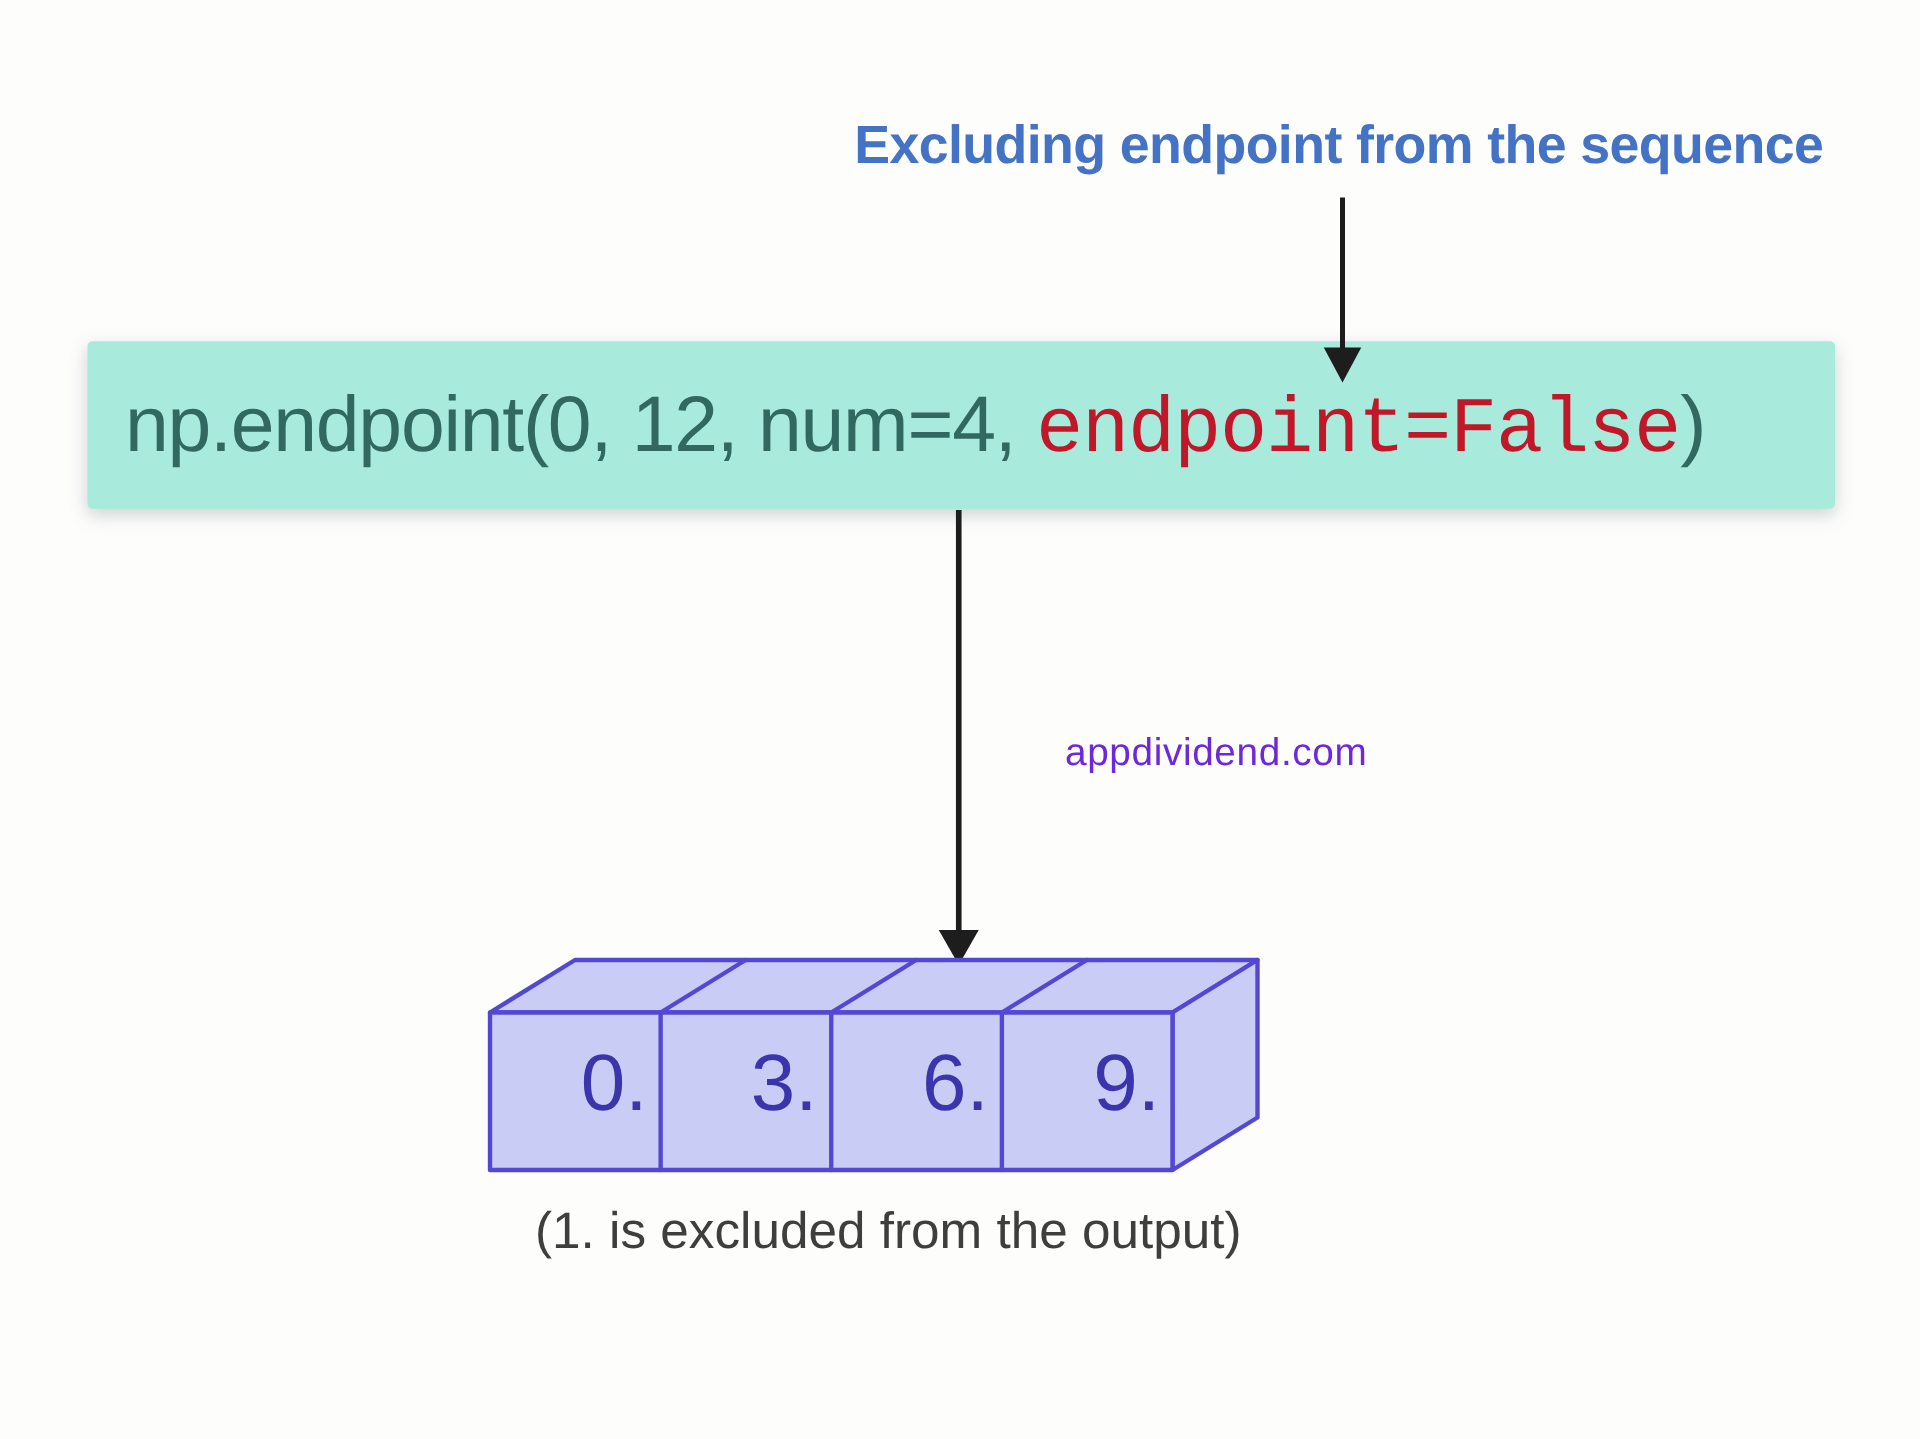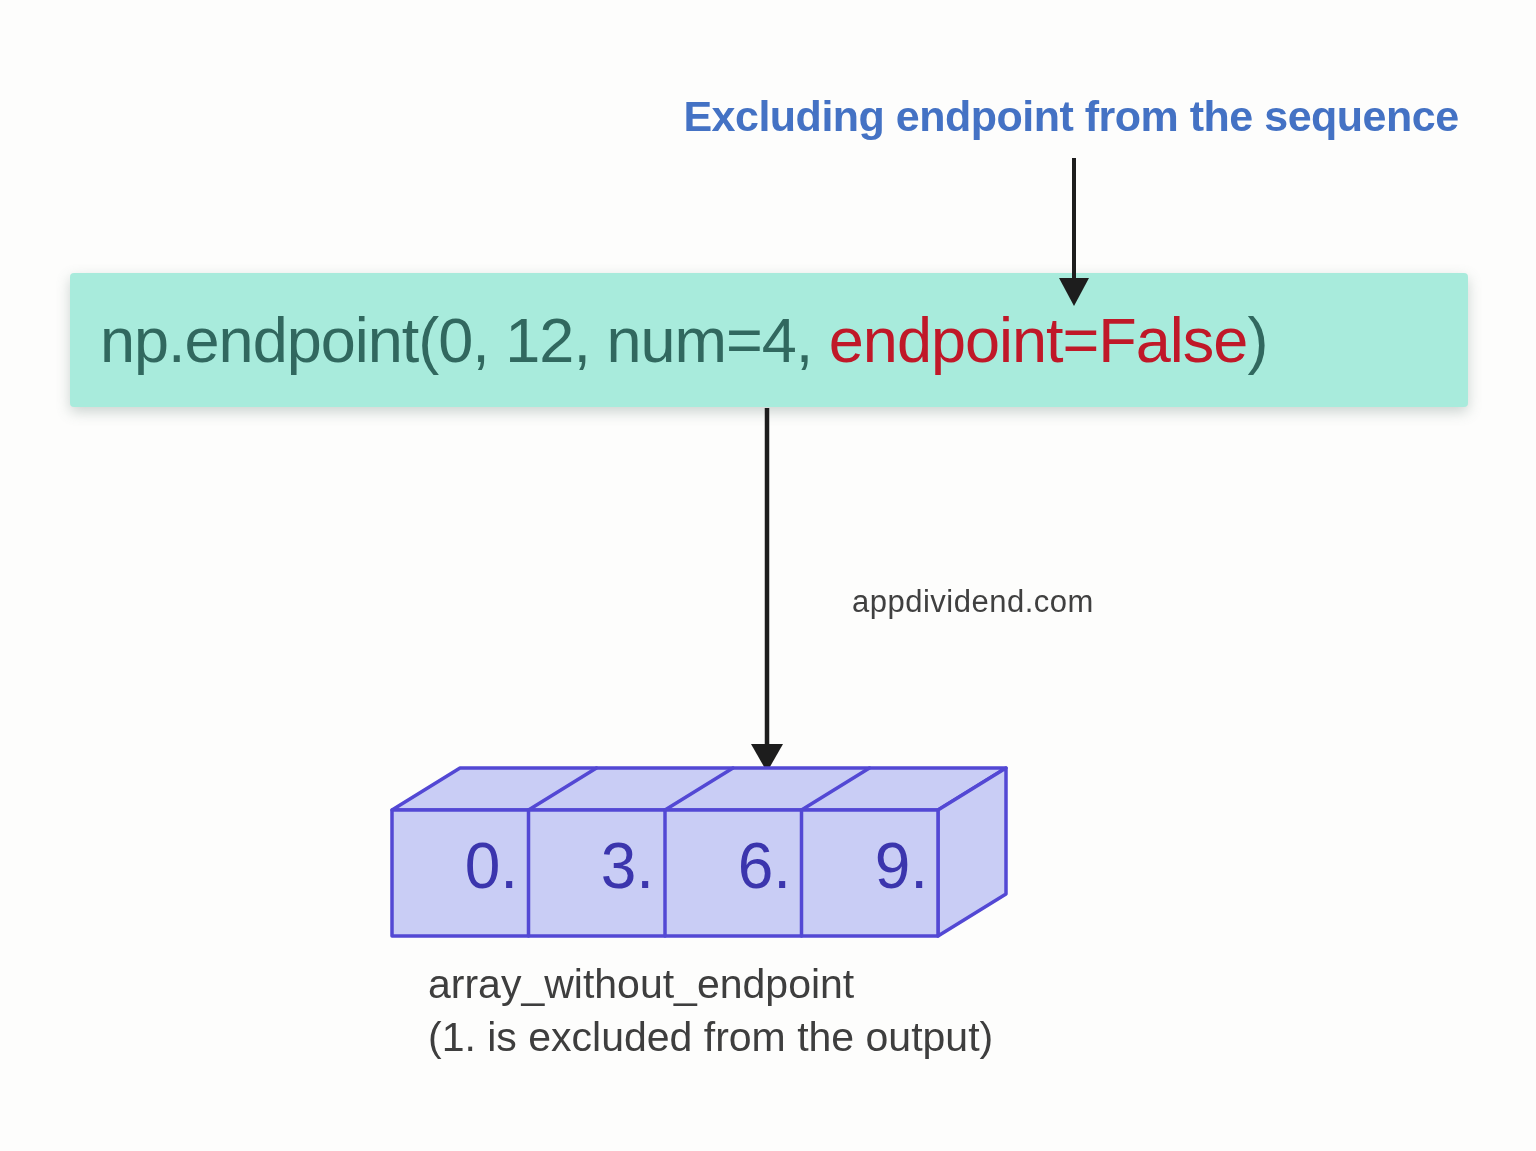--- a/index.html
+++ b/index.html
@@ -42,28 +42,29 @@
     top: 0;
     height: 134px;
     line-height: 134px;
     font-size: 63px;
     letter-spacing: -1px;
     white-space: pre;
     color: #31685f;
   }
   .code-red {
     color: #c01828;
+    font-family: Liberation Mono, monospace;
   }
   .watermark {
     position: absolute;
     left: 852px;
     top: 584px;
     font-size: 31px;
     letter-spacing: 0.5px;
-    color: #404040;
+    color: #6d28d9;
   }
   .overlay-svg {
     position: absolute;
     left: 0;
     top: 0;
     width: 1536px;
     height: 1151px;
   }
   .arrow-line {
     stroke: #1d1d1d;
@@ -135,17 +136,16 @@
       <line class="array-divider" x1="801.5" y1="810" x2="869.5" y2="768"></line>
 
       <text class="array-value" x="518" y="888" text-anchor="end" fill="#3b35ad">0.</text>
       <text class="array-value" x="654" y="888" text-anchor="end" fill="#3b35ad">3.</text>
       <text class="array-value" x="791" y="888" text-anchor="end" fill="#3b35ad">6.</text>
       <text class="array-value" x="928" y="888" text-anchor="end" fill="#3b35ad">9.</text>
     </g>
   </svg>
 
   <div class="caption">
-    <div>array_without_endpoint</div>
     <div>(1. is excluded from the output)</div>
   </div>
 
 </div>
 
 </body></html>

